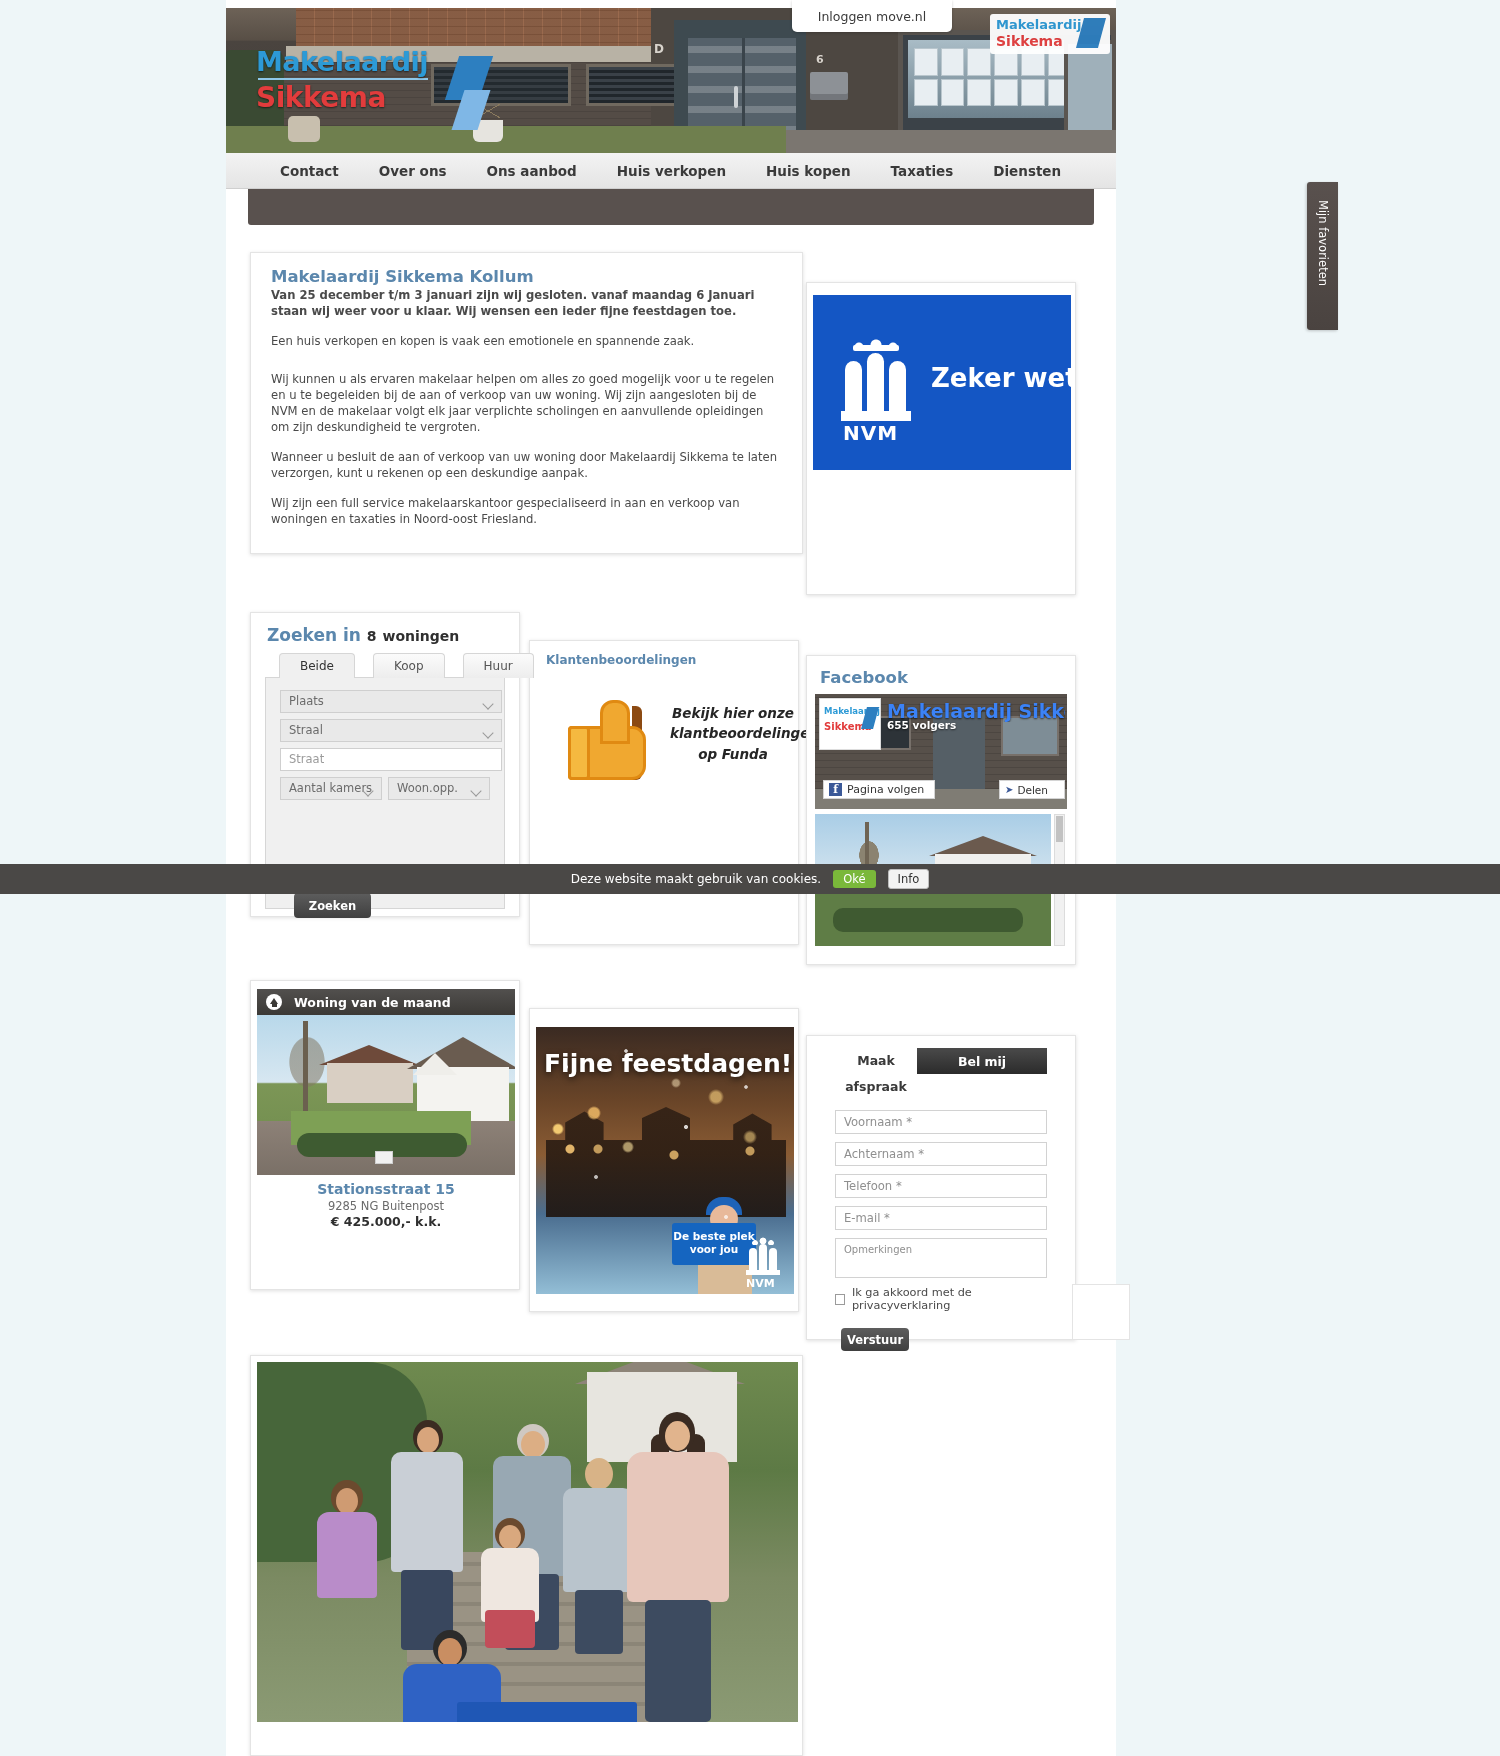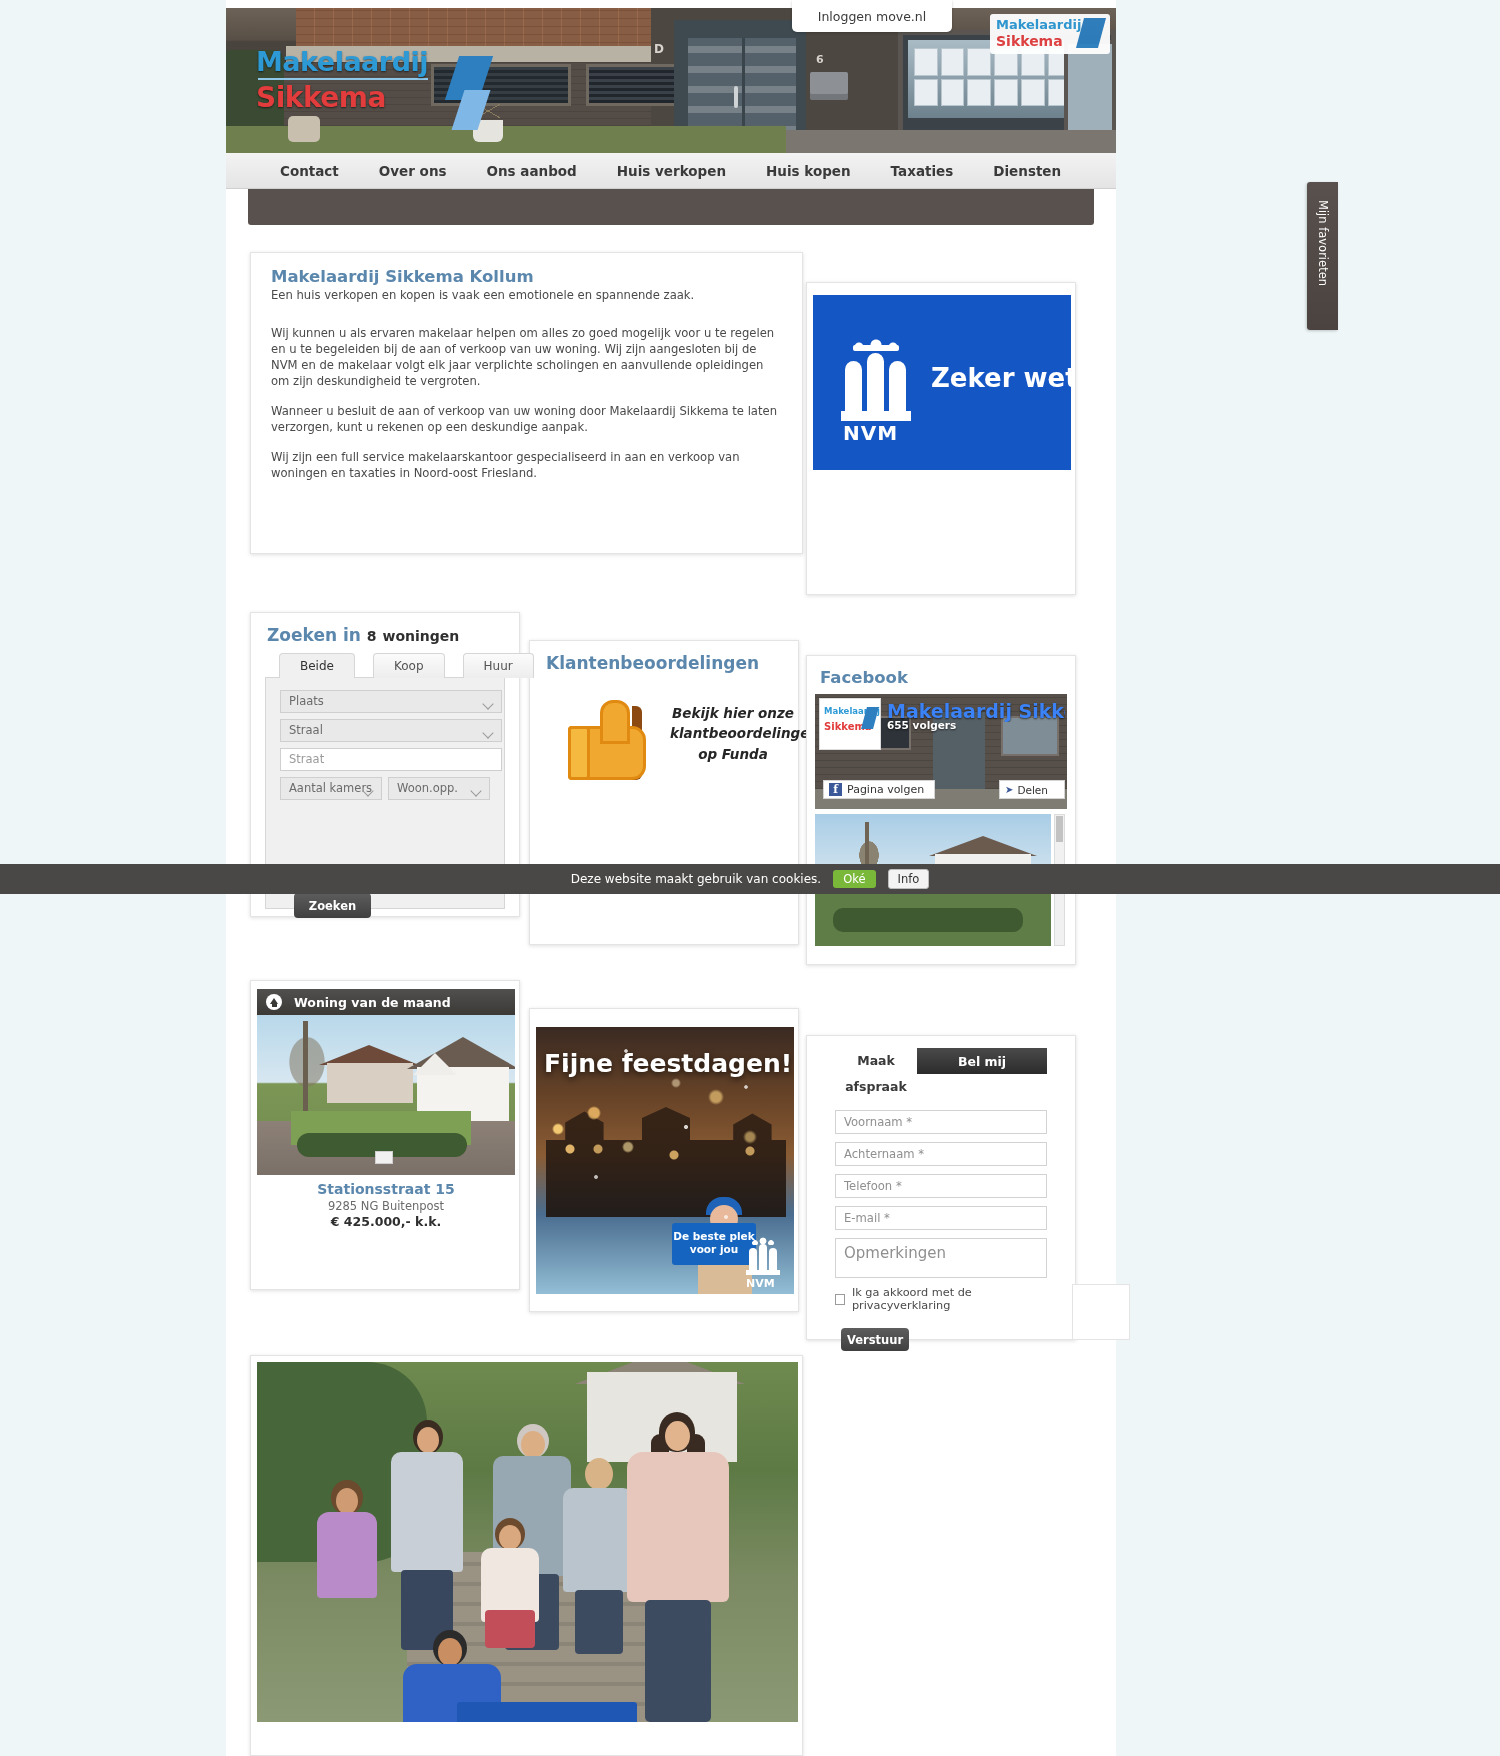--- a/index.html
+++ b/index.html
@@ -150,21 +150,21 @@
       border-left:1.5px solid #9a9a9a; border-bottom:1.5px solid #9a9a9a; transform:rotate(-45deg); }
   .txt { background:#fff; color:#9b9b9b; }
   .row2 { display:flex; gap:6px; }
   .row2 .sel { width:108px; margin-bottom:0; }
   .zoek-btn { position:absolute; left:28px; bottom:-10px; width:77px; height:25px;
       background:linear-gradient(180deg,#5d5d5d,#3f3f3f); color:#fff; border-radius:4px;
       font-size:11.5px; font-weight:bold; display:flex; align-items:center; justify-content:center; }
 
   
   #reviews { left:303px; top:640px; width:270px; height:305px; padding:12px 16px; }
-  #reviews h2 { margin:0 0 10px 0; font-size:17px; color:#5b87ad; font-weight:bold; }
+  #reviews h2 { margin:0 0 10px 0; font-size:12px; color:#5b87ad; font-weight:bold; }
   .thumb { position:absolute; left:30px; top:53px; width:96px; height:92px; }
   .thumb .pad { position:absolute; left:8px; top:32px; width:78px; height:54px; background:#f0a830;
       border:3px solid #e08a12; border-radius:4px 14px 14px 4px; }
   .thumb .cuff { position:absolute; left:8px; top:32px; width:22px; height:54px; background:#f5b940;
       border:3px solid #e08a12; border-radius:4px; }
   .thumb .up { position:absolute; left:40px; top:6px; width:30px; height:44px; background:#f0a830;
       border:3px solid #e08a12; border-radius:13px 13px 0 0; }
   .thumb .sh { position:absolute; left:72px; top:12px; width:10px; height:74px; background:#8c4a12;
       border-radius:0 6px 6px 0; }
   .review-text { position:absolute; left:140px; top:62px; width:126px;
@@ -310,21 +310,21 @@
   .xm-nvm .word { position:absolute; left:4px; bottom:-4px; color:#fff; font-weight:bold; font-size:11px; }
 
   
   #contact { left:580px; top:1035px; width:270px; height:305px; padding:12px 28px; }
   .form-tabs { display:flex; margin:0 0 10px 0; }
   .ft-left { flex:1; text-align:center; font-size:12.5px; font-weight:bold; color:#3a3a3a; line-height:26px; }
   .ft-right { width:130px; height:26px; background:linear-gradient(180deg,#4a4a4a,#2b2b2b); color:#fff;
       font-size:12.5px; font-weight:bold; display:flex; align-items:center; justify-content:center; }
   .fin { width:100%; height:24px; border:1px solid #d2d2d2; background:#fff; font-size:11.6px;
       color:#8f8f8f; padding:0 8px; line-height:22px; margin-bottom:8px; }
-  .fta { width:100%; height:40px; border:1px solid #d2d2d2; background:#fff; font-size:15px;
+  .fta { width:100%; height:40px; border:1px solid #d2d2d2; background:#fff; font-size:10px;
       color:#8f8f8f; padding:5px 8px; margin-bottom:8px; }
   .fcheck { display:flex; align-items:center; gap:7px; font-size:11.3px; color:#4a4a4a; margin-bottom:16px; }
   .fbox { width:11px; height:11px; border:1px solid #9b9b9b; background:#fff; }
   .fsend { width:68px; height:23px; background:linear-gradient(180deg,#5d5d5d,#3f3f3f); color:#fff;
       border-radius:4px; font-size:11.5px; font-weight:bold; display:flex; align-items:center;
       justify-content:center; margin-left:6px; }
   .fsq { position:absolute; left:265px; top:248px; width:58px; height:56px; background:#fff;
       border:1px solid #e4e4e4; }
 
   
@@ -465,20 +465,21 @@
     <a href="#">Ons aanbod</a>
     <a href="#">Huis verkopen</a>
     <a href="#">Huis kopen</a>
     <a href="#">Taxaties</a>
     <a href="#">Diensten</a>
   </div>
   <div class="subbar"></div>
 
   <div class="card" id="intro">
     <h2>Makelaardij Sikkema Kollum</h2>
+    <p class="notice">Van 25 december t/m 3 januari zijn wij gesloten. vanaf maandag 6 Januari staan wij weer voor u klaar. Wij wensen een ieder fijne feestdagen toe.</p>
     <p class="gap">Een huis verkopen en kopen  is vaak een emotionele en spannende zaak.</p>
     <p>Wij kunnen u als ervaren makelaar helpen om alles zo goed mogelijk voor u te regelen en u te begeleiden bij de aan of verkoop van uw woning. Wij zijn aangesloten bij de NVM en de makelaar volgt elk jaar verplichte scholingen en aanvullende opleidingen om zijn deskundigheid te vergroten.</p>
     <p>Wanneer u besluit de aan of verkoop van uw woning door Makelaardij Sikkema te laten verzorgen, kunt u rekenen op een deskundige aanpak.</p>
     <p>Wij zijn een full service makelaarskantoor gespecialiseerd in aan en verkoop van woningen en taxaties in Noord-oost Friesland.</p>
   </div>
 
   <div class="card" id="nvm-card">
     <div id="nvm-banner">
       <div class="nvm-mark">
         <div class="crown"></div>

